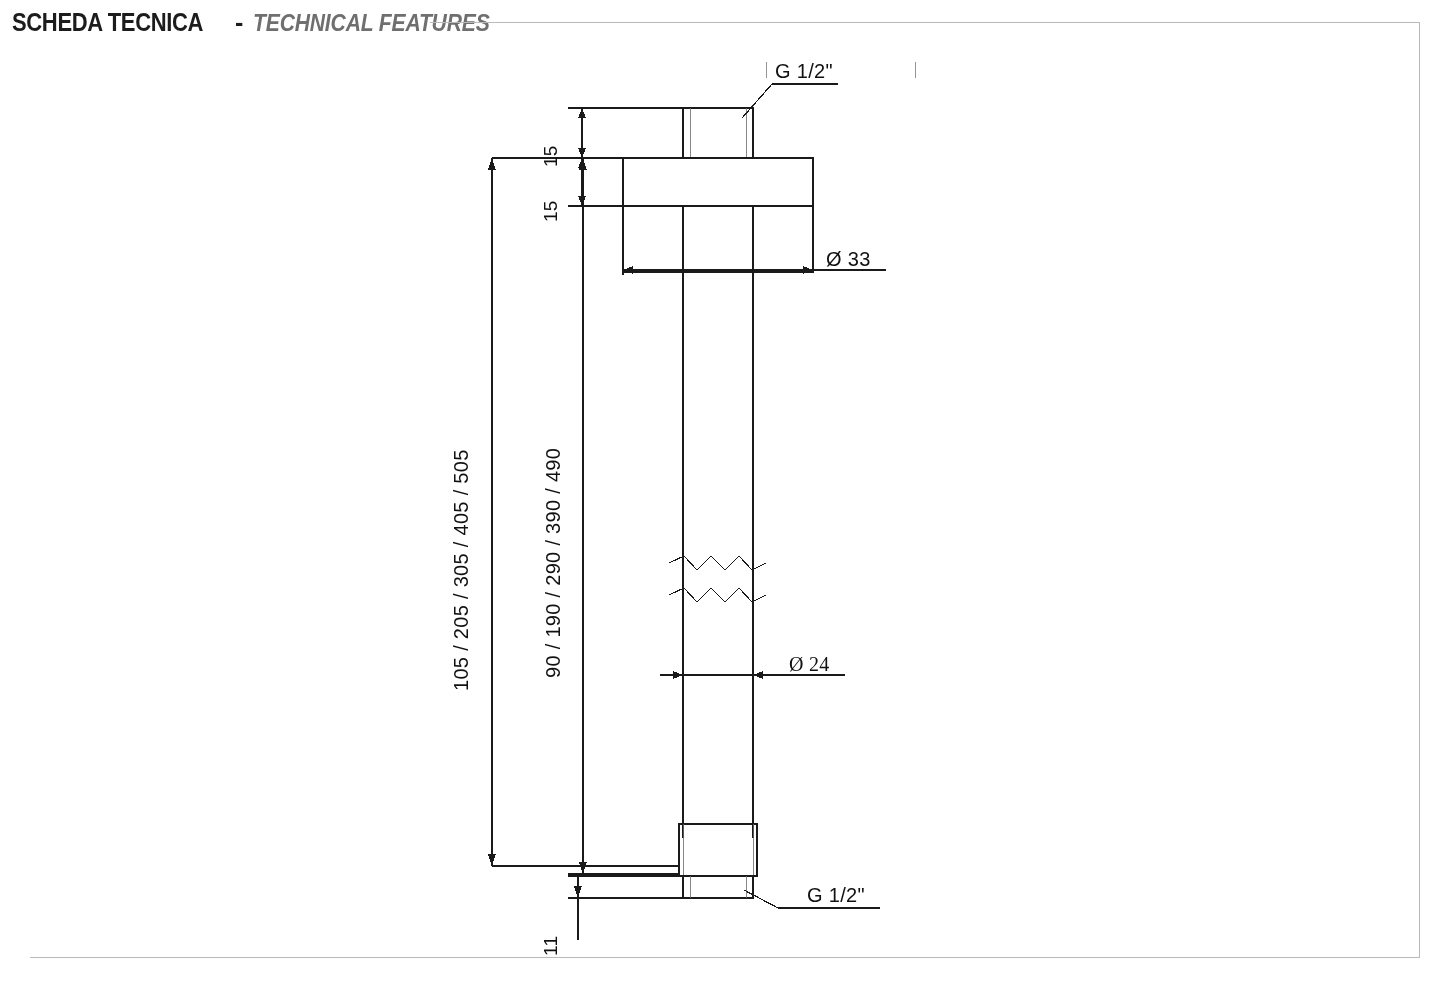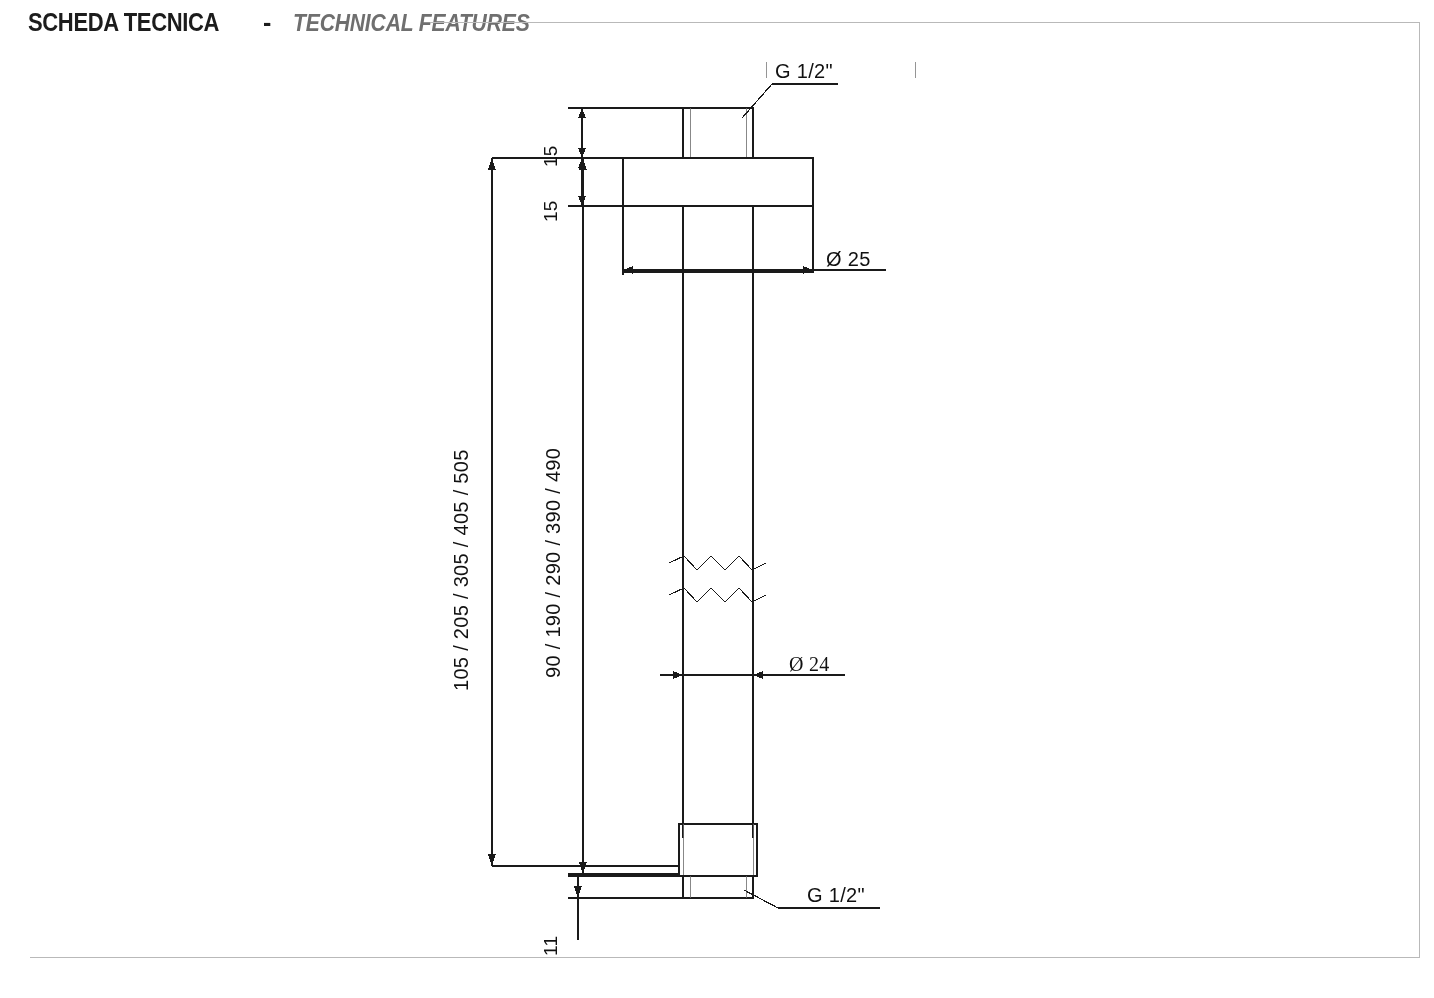--- a/index.html
+++ b/index.html
@@ -11,24 +11,24 @@
     width: 1434px; height: 998px;
     position: relative;
     font-family: "Liberation Sans", sans-serif;
     color: #1a1a1a;
     overflow: hidden;
   }
 
   
   .header {
     position: absolute;
-    top: 8px; left: 28px;
+    top: 8px; left: 12px;
     display: flex;
     align-items: center;
-    gap: 16px;
+    gap: 4px;
     white-space: nowrap;
   }
   .header-title {
     font-family: "Liberation Sans", sans-serif;
     font-weight: bold;
     font-size: 25px;
     letter-spacing: -0.4px;
     color: #1c1c1c;
     transform: scaleX(0.88);
     transform-origin: left center;
@@ -178,21 +178,21 @@
     <line x1="683" y1="898" x2="568" y2="898"></line>
     <line x1="578" y1="876" x2="578" y2="940"></line>
     <path d="M578,898 L574,886 L582,886 Z" fill="#1a1a1a" stroke="none"></path>
   </g>
 </svg>
 
 <div class="dim" style="left:775px; top:60px;">G 1/2"</div>
 
 <div class="dim" style="left:807px; top:884px;">G 1/2"</div>
 
-<div class="dim" style="left:826px; top:248px;">Ø 25</div>
+<div class="dim" style="left:826px; top:248px;">Ø 33</div>
 
 <div class="dim" style="left:789px; top:653px;font-family:Liberation Serif, serif;">Ø 24</div>
 
 <div class="dim vert small" style="left:562px; top:145px;">15</div>
 
 <div class="dim vert small" style="left:562px; top:200px;">15</div>
 
 <div class="dim vert small" style="left:562px; top:934px;">11</div>
 
 <div class="dim vert" style="left:473px; top:668px;">105 / 205 / 305 / 405 / 505</div>

